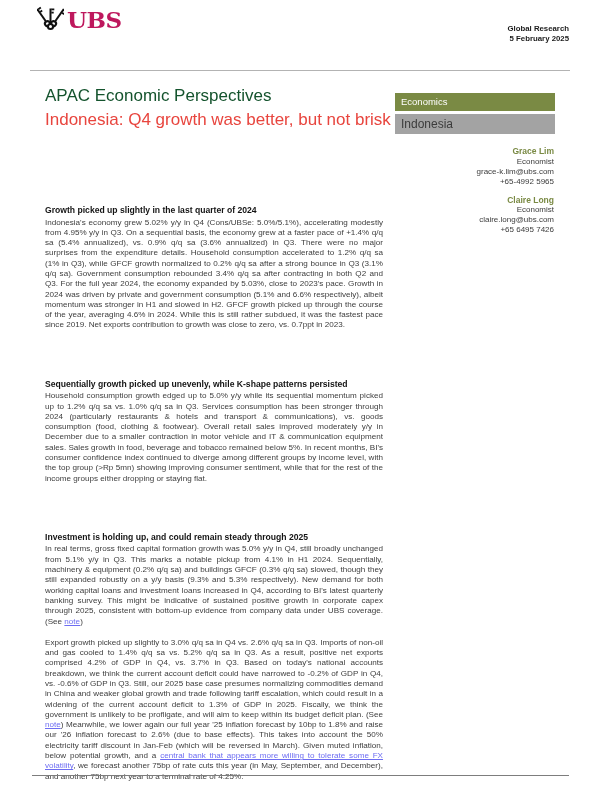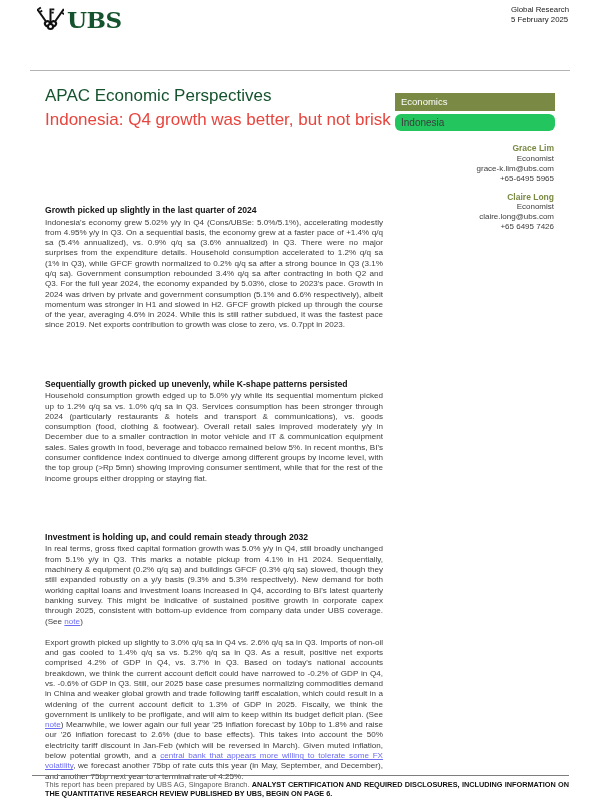--- a/index.html
+++ b/index.html
@@ -3,33 +3,33 @@
 <meta charset="utf-8">
 <style>
   * { margin:0; padding:0; box-sizing:border-box; }
   html,body { background:#fff; }
   body { width:600px; height:800px; font-family:"Liberation Sans", sans-serif; }
   .page { position:relative; width:600px; height:800px; background:#ffffff; overflow:hidden; }
 
   
   .logo { position:absolute; left:37px; top:5px; display:flex; align-items:center; gap:3px; }
   .logo-text { font-family:"DejaVu Serif", serif; font-weight:bold; font-size:23px; line-height:1;
-               color:#14532d; letter-spacing:-0.5px;text-align:right; }
-  .header-right { position:absolute; top:5px; right:31px; text-align:left;
-                  font-size:7.8px; font-weight:normal; color:#1a1a1a; line-height:1.32; }
+               color:#be185d; letter-spacing:-0.5px;text-align:right; }
+  .header-right { position:absolute; top:24px; right:31px; text-align:right;
+                  font-size:7.8px; font-weight:bold; color:#1a1a1a; line-height:1.32; }
   .top-rule { position:absolute; left:30px; top:70px; width:540px; height:1px; background:#b3b3b3; }
 
   
   .doc-title { position:absolute; left:45px; top:86px; font-size:17px; font-weight:normal; color:#14532d; }
   .doc-subtitle { position:absolute; left:45px; top:110px; font-size:17px; color:#e8453e; }
 
   
   .sidebar { position:absolute; left:395px; top:93px; width:160px; }
   .sector { background:#7a8a44; color:#ffffff; font-size:9.5px; font-weight:normal; padding:3px 6px 4px 6px; }
-  .region { background:#22c55e; color:#3c3c3c; font-size:10px; padding:3px 6px; margin-top:3px;border-radius:6px; }
+  .region { background:#a3a3a3; color:#3c3c3c; font-size:12px; padding:3px 6px; margin-top:3px; }
   .analysts { margin-top:12px; text-align:right; padding-right:1px; }
   .analyst { margin-bottom:8px; }
   .analyst-name { color:#7a8a44; font-weight:bold; font-size:8.5px; line-height:1.25; }
   .analyst-line { font-size:8px; color:#3c3c3c; line-height:1.25; }
 
   
   .article { position:absolute; left:45px; top:157px; width:338px; }
   .section { margin-bottom:11px; }
   .section h2 { font-size:8.6px; color:#141414; margin-bottom:2.5px; font-weight:bold;margin-top:48px; }
   .section p { font-size:8.1px; color:#3d3d3d; line-height:10.3px; text-align:justify; }
@@ -78,45 +78,44 @@
 
   <div class="sidebar">
     <div class="sector">Economics</div>
     <div class="region">Indonesia</div>
 
     <div class="analysts">
       <div class="analyst">
         <div class="analyst-name">Grace Lim</div>
         <div class="analyst-line">Economist</div>
         <div class="analyst-line">grace-k.lim@ubs.com</div>
-        <div class="analyst-line">+65-6495 5965</div>
+        <div class="analyst-line">+65-4992 5965</div>
       </div>
       <div class="analyst">
         <div class="analyst-name">Claire Long</div>
         <div class="analyst-line">Economist</div>
         <div class="analyst-line">claire.long@ubs.com</div>
         <div class="analyst-line">+65 6495 7426</div>
       </div>
     </div>
   </div>
 
   <div class="article">
     <div class="section">
       <h2>Growth picked up slightly in the last quarter of 2024</h2>
       <p><span>Indonesia's economy grew 5.02% y/y in Q4 (Cons/UBSe: 5.0%/5.1%), accelerating modestly from 4.95% y/y in Q3. On a sequential basis, the economy grew at a faster pace of +1.4% q/q sa (5.4% annualized), vs. 0.9% q/q sa (3.6% annualized) in Q3. There were no major surprises from the expenditure details. Household consumption accelerated to 1.2% q/q sa (1% in Q3), while GFCF growth normalized to 0.2% q/q sa after a strong bounce in Q3 (3.1% q/q sa). Government consumption rebounded 3.4% q/q sa after contracting in both Q2 and Q3. For the full year 2024, the economy expanded by 5.03%, close to 2023's pace. Growth in 2024 was driven by private and government consumption (5.1% and 6.6% respectively), albeit momentum was stronger in H1 and slowed in H2. GFCF growth picked up through the course of the year, averaging 4.6% in 2024. While this is still rather subdued, it was the fastest pace since 2019. Net exports contribution to growth was close to zero, vs. 0.7ppt in 2023.</span></p>
     </div>
     <div class="section">
       <h2>Sequentially growth picked up unevenly, while K-shape patterns persisted</h2>
       <p><span>Household consumption growth edged up to 5.0% y/y while its sequential momentum picked up to 1.2% q/q sa vs. 1.0% q/q sa in Q3. Services consumption has been stronger through 2024 (particularly restaurants &amp; hotels and transport &amp; communications), vs. goods consumption (food, clothing &amp; footwear). Overall retail sales improved moderately y/y in December due to a smaller contraction in motor vehicle and IT &amp; communication equipment sales. Sales growth in food, beverage and tobacco remained below 5%. In recent months, BI's consumer confidence index continued to diverge among different groups by income level, with the top group (&gt;Rp 5mn) showing improving consumer sentiment, while that for the rest of the income groups either dropping or staying flat.</span></p>
     </div>
     <div class="section">
-      <h2>Investment is holding up, and could remain steady through 2032</h2>
+      <h2>Investment is holding up, and could remain steady through 2025</h2>
       <p><span>In real terms, gross fixed capital formation growth was 5.0% y/y in Q4, still broadly unchanged from 5.1% y/y in Q3. This marks a notable pickup from 4.1% in H1 2024. Sequentially, machinery &amp; equipment (0.2% q/q sa) and buildings GFCF (0.3% q/q sa) slowed, though they still expanded robustly on a y/y basis (9.3% and 5.3% respectively). New demand for both working capital loans and investment loans increased in Q4, according to BI's latest quarterly banking survey. This might be indicative of sustained positive growth in corporate capex through 2025, consistent with bottom-up evidence from company data under UBS coverage. (See </span><a href="#" class="inline-link">note</a><span>)</span></p>
     </div>
     <div class="section">
       <p><span>Export growth picked up slightly to 3.0% q/q sa in Q4 vs. 2.6% q/q sa in Q3. Imports of non-oil and gas cooled to 1.4% q/q sa vs. 5.2% q/q sa in Q3. As a result, positive net exports comprised 4.2% of GDP in Q4, vs. 3.7% in Q3. Based on today's national accounts breakdown, we think the current account deficit could have narrowed to -0.2% of GDP in Q4, vs. -0.6% of GDP in Q3. Still, our 2025 base case presumes normalizing commodities demand in China and weaker global growth and trade following tariff escalation, which could result in a widening of the current account deficit to 1.3% of GDP in 2025. Fiscally, we think the government is unlikely to be profligate, and will aim to keep within its budget deficit plan. (See </span><a href="#" class="inline-link">note</a><span>) Meanwhile, we lower again our full year '25 inflation forecast by 10bp to 1.8% and raise our '26 inflation forecast to 2.6% (due to base effects). This takes into account the 50% electricity tariff discount in Jan-Feb (which will be reversed in March). Given muted inflation, below potential growth, and a </span><a href="#" class="inline-link">central bank that appears more willing to tolerate some FX volatility</a><span>, we forecast another 75bp of rate cuts this year (in May, September, and December), and another 75bp next year to a terminal rate of 4.25%.</span></p>
     </div>
   </div>
 
   <div class="footer-rule"></div>
-  <div class="footer"><span>This report has been prepared by UBS AG, Singapore Branch.  </span><strong>ANALYST CERTIFICATION AND REQUIRED DISCLOSURES, INCLUDING INFORMATION ON THE QUANTITATIVE RESEARCH REVIEW PUBLISHED BY UBS, BEGIN ON PAGE 6.</strong></div>
 
 </div>
 
 </body></html>

